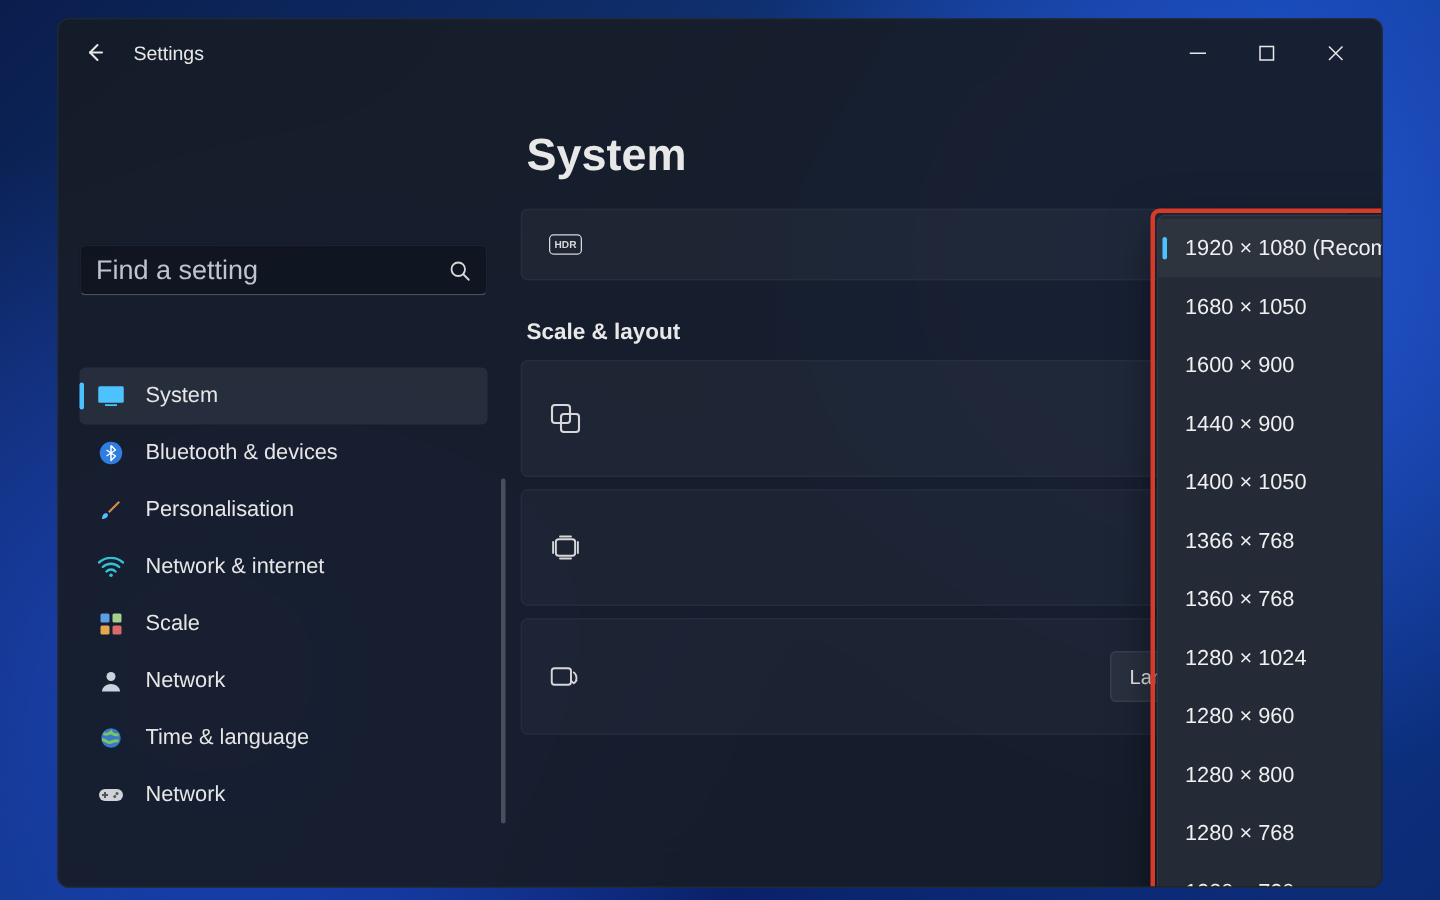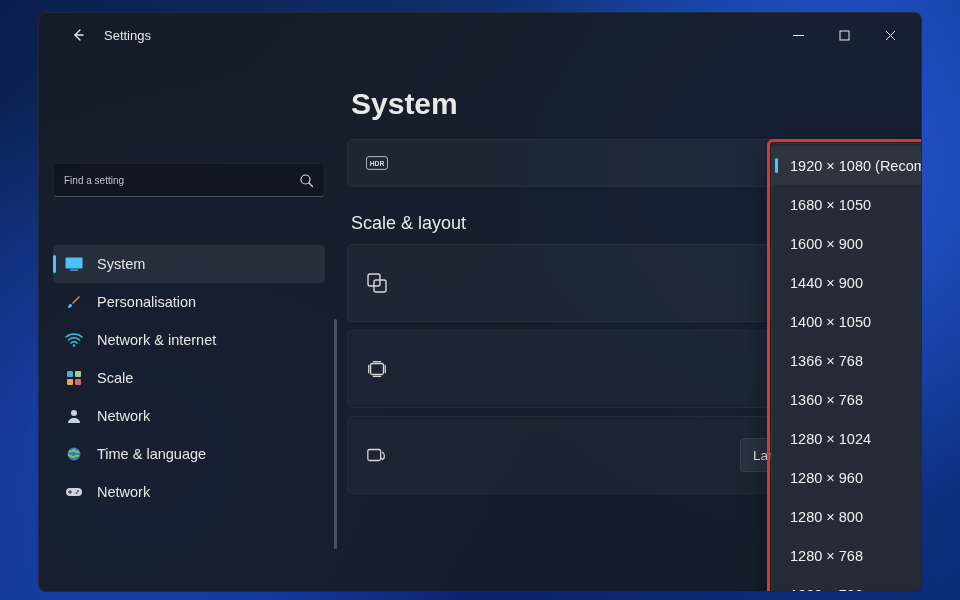--- a/index.html
+++ b/index.html
@@ -15,34 +15,34 @@
       radial-gradient(circle at 85% 30%, rgba(40,90,220,.9), transparent 38%),
       radial-gradient(circle at 15% 75%, rgba(30,70,200,.8), transparent 40%),
       radial-gradient(circle at 50% 100%, rgba(10,30,100,.9), transparent 60%);
     pointer-events:none;
   }
   .window {
     position:absolute; left:38px; top:12px; width:884px; height:580px;
     background: rgba(23,28,38,0.92); border: 1px solid rgba(255,255,255,0.05);
     border-radius:8px; color:#e8e8e8; overflow:hidden; backdrop-filter: blur(20px);
   }
-  .titlebar { height:44px; display:flex; align-items:center; padding:0 8px;margin-left:15px; }
+  .titlebar { height:44px; display:flex; align-items:center; padding:0 8px; }
   .back { width:32px; height:32px; display:flex; align-items:center; justify-content:center; cursor:pointer; border-radius:4px; }
   .title { font-size:13px; margin-left:10px; flex:0 0 auto; }
   .spacer { flex:1; }
   .winbtn { width:46px; height:32px; display:flex; align-items:center; justify-content:center; cursor:pointer; }
   .body { display:flex; height:calc(100% - 44px); }
   .sidebar { width:300px; padding:16px 14px 0 14px; display:flex; flex-direction:column; position:relative; }
   .search {
     height:34px; background:rgba(0,0,0,0.25); border:1px solid rgba(255,255,255,0.05);
     border-bottom:1px solid rgba(255,255,255,0.25);
     border-radius:4px; display:flex; align-items:center; padding:0 10px; margin:90px 0 18px 0;
   }
   .search input {
-    flex:1; background:transparent; border:0; outline:0; color:#fdba74; font-size:10px;
+    flex:1; background:transparent; border:0; outline:0; color:#fdba74; font-size:18px;
   }
   .search input::placeholder { color:#bfc4cc; }
   .navlist { margin-top:30px; }
   .navitem {
     height:38px; display:flex; align-items:center; gap:14px; padding:0 12px;
     border-radius:4px; cursor:pointer; font-size:14.5px; color:#e6e6e6;
     position:relative;
   }
   .navitem.active { background:rgba(255,255,255,.07); }
   .navitem.active::before {
@@ -58,21 +58,21 @@
     background:rgba(255,255,255,0.035); border:1px solid rgba(255,255,255,0.04);
     border-radius:5px; display:flex; align-items:center; padding:0 18px; gap:18px;
     margin-bottom:4px;
   }
   .card.tall { height:78px; }
   .card.short { height:48px; }
   .card.sub { background:rgba(255,255,255,0.028); }
   .cardicon { width:22px; height:22px; display:flex; align-items:center; justify-content:center; }
   .cardtext { flex:1; font-size:14px; color:#e6e6e6; }
   .chev { color:#cfd3d9; font-size:14px; }
-  .section-h { font-size:18px; font-weight:400; margin:26px 0 10px 4px; }
+  .section-h { font-size:15px; font-weight:700; margin:26px 0 10px 4px; }
   .dropdown-btn {
     height:34px; min-width:140px; background:rgba(255,255,255,0.06);
     border:1px solid rgba(255,255,255,0.07); border-radius:4px;
     display:flex; align-items:center; justify-content:space-between;
     padding:0 12px; font-size:13.5px; color:#e8e8e8; cursor:pointer;
   }
 
   
   .popup {
     position:absolute; left:432px; top:86px; width:248px;
@@ -140,20 +140,29 @@
 
       <div class="navlist">
         <div class="navitem active">
           <span class="navicon">
             <svg width="18" height="14" viewBox="0 0 18 14">
                 <rect x="0.5" y="0.5" width="17" height="11" rx="1" fill="#4cc2ff"></rect>
                 <rect x="5" y="12.5" width="8" height="1.2" fill="#4cc2ff"></rect>
               </svg>
           </span>
           <span>System</span>
+        </div>
+        <div class="navitem">
+          <span class="navicon">
+            <svg width="16" height="16" viewBox="0 0 16 16">
+                <circle cx="8" cy="8" r="7.5" fill="#2f7de0"></circle>
+                <path d="M8 3v10l3-3-6-4m0 4 6-4-3-3" stroke="#fff" stroke-width="1" fill="none" stroke-linejoin="round"></path>
+              </svg>
+          </span>
+          <span>Bluetooth &amp; devices</span>
         </div>
         <div class="navitem">
           <span class="navicon">
             <svg width="16" height="16" viewBox="0 0 16 16">
                 <path d="M13 2 6 9l1 1 7-7z" fill="#d98b4a"></path>
                 <path d="M5 10c-2 0-3 2-3 4 2 0 4-1 4-3z" fill="#4cc2ff"></path>
               </svg>
           </span>
           <span>Personalisation</span>
         </div>

